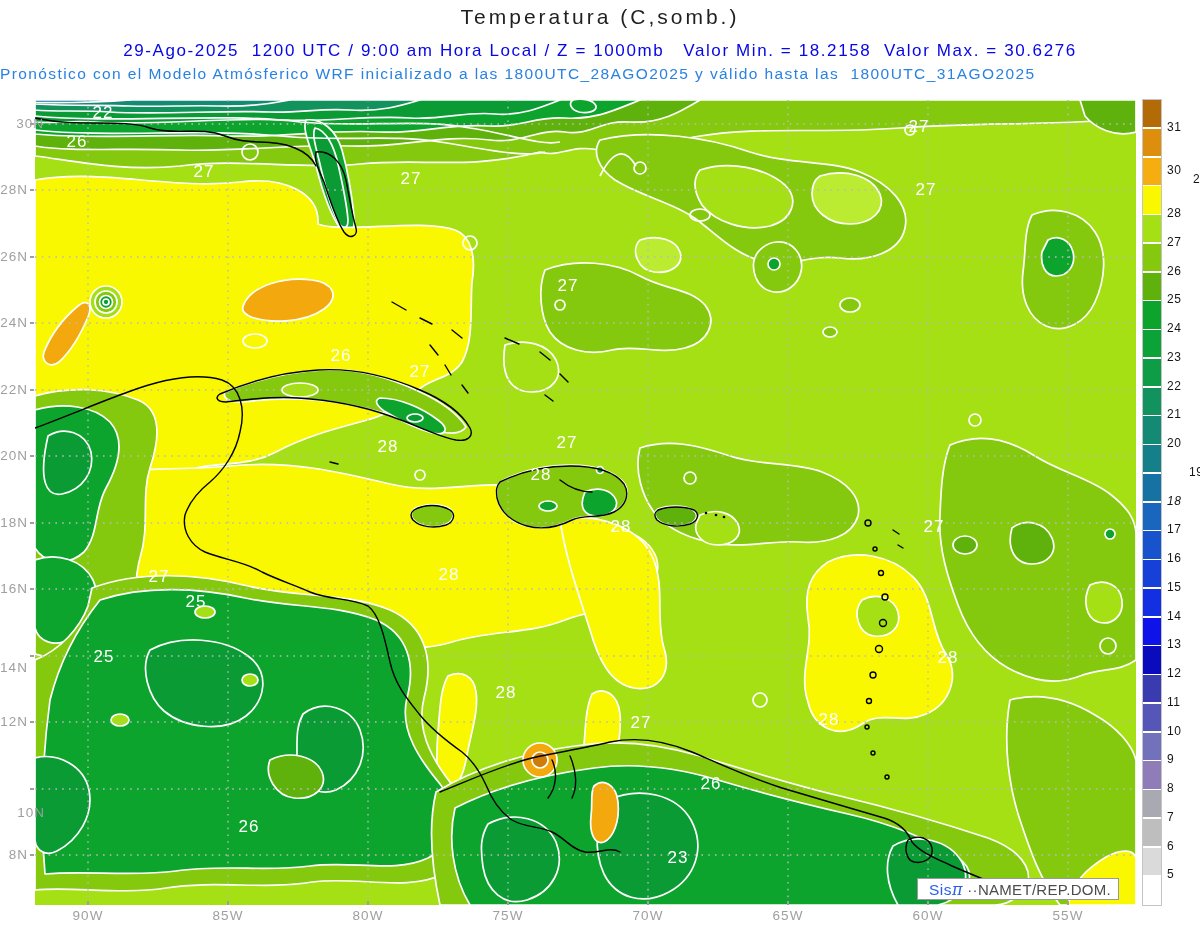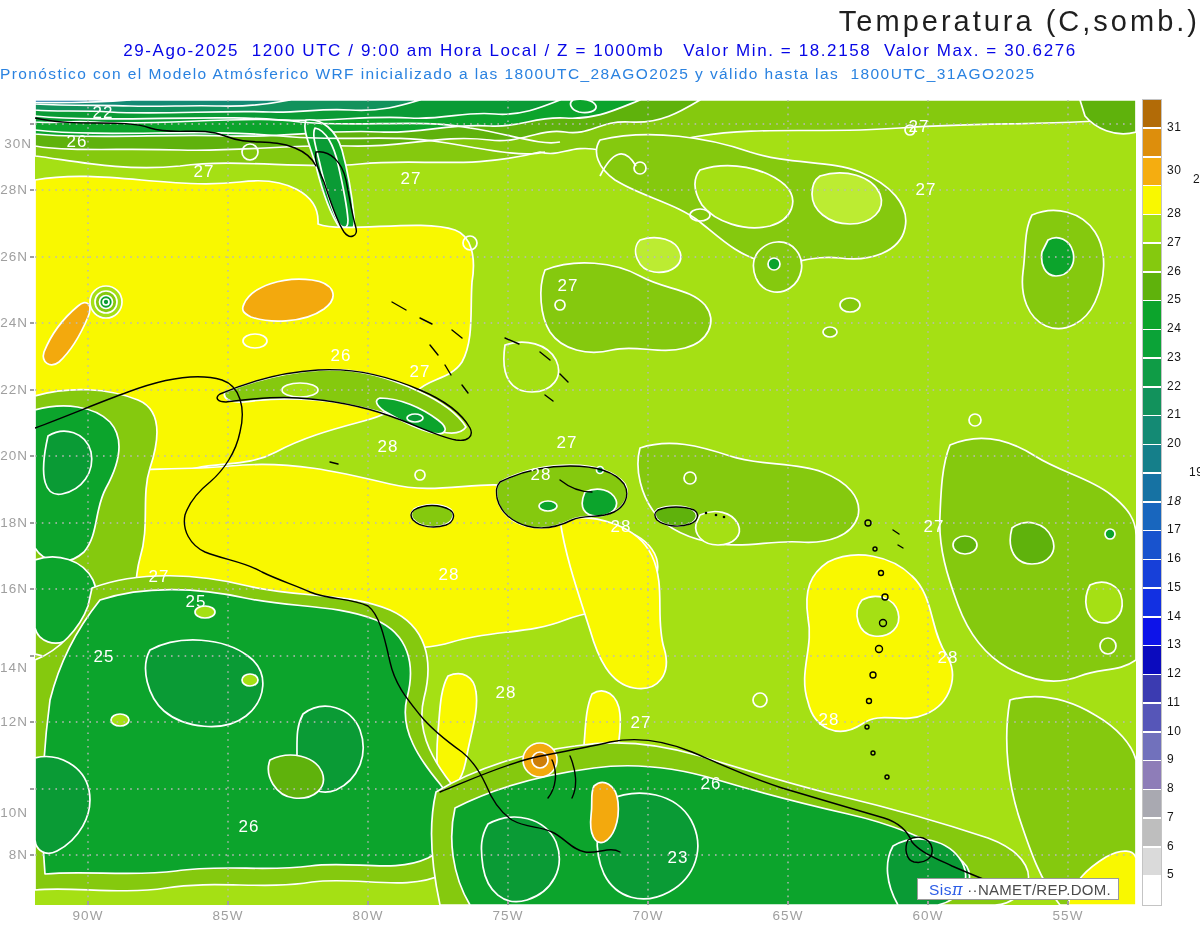--- a/index.html
+++ b/index.html
@@ -1,22 +1,22 @@
 <!DOCTYPE html>
 <html style="--title_color: #1f1f1f; --line1_color: #0606e6; --line2_color: #2a82e0; --axis_label: #9f9f9f; --grid: #b9b9b9; --coast: #000000; --yellow: #F9F800; --orange: #F3A90D; --orange_dark: #CE7E08; --chartreuse: #A5E014; --chartreuse_bright: #BCEC32; --olive_light: #85C90E; --olive_dark: #5FB20C; --green: #0CA42C; --green_deep: #0A9B35; --green_teal: #12925C; --teal: #148A74; --teal_blue: #1672A3; --logo_color: #2b5ce6; --agency_color: #4c4c4c;"><head>
 <meta charset="utf-8">
 <style>
   html,body{margin:0;padding:0;}
   body{
     width:1200px;height:927px;position:relative;overflow:hidden;
     background:#ffffff;font-family:"Liberation Sans",sans-serif;
   }
   .page-title{
-    position:absolute;top:5px;left:0;width:1200px;text-align:right;
-    font-size:29px;letter-spacing:3px;color:var(--title_color);
+    position:absolute;top:5px;left:0;width:1200px;text-align:center;
+    font-size:21px;letter-spacing:3px;color:var(--title_color);
     font-family:"Liberation Sans",sans-serif;font-weight:400;
   }
   .sub1{
     position:absolute;top:41px;left:0;width:1200px;text-align:center;
     font-size:17px;letter-spacing:1.6px;color:var(--line1_color);white-space:pre;
   }
   .sub2{
     position:absolute;top:65px;left:0;width:1200px;text-align:left;
     font-size:15.5px;letter-spacing:1.4px;color:var(--line2_color);white-space:pre;
   }
@@ -253,41 +253,41 @@
         <text x="506" y="694" class="clabel" text-anchor="middle" dominant-baseline="middle">28</text>
         <text x="641" y="724" class="clabel" text-anchor="middle" dominant-baseline="middle">27</text>
         <text x="711" y="785" class="clabel" text-anchor="middle" dominant-baseline="middle">26</text>
         <text x="678" y="859" class="clabel" text-anchor="middle" dominant-baseline="middle">23</text>
         <text x="249" y="828" class="clabel" text-anchor="middle" dominant-baseline="middle">26</text>
       </g>
 </svg>
 </div>
 
 <div id="axes">
-    <div class="axis-label lat-label" style="left: 4px; top: 116px; margin-top: 20px;">30N</div>
+    <div class="axis-label lat-label" style="left: 16px; top: 116px;">30N</div>
     <div class="tickdash" style="left: 30px; top: 123px; width: 4px; height: 2px;"></div>
     <div class="axis-label lat-label" style="left: 0px; top: 182px;">28N</div>
     <div class="tickdash" style="left: 30px; top: 189px; width: 4px; height: 2px;"></div>
     <div class="axis-label lat-label" style="left: 0px; top: 249px;">26N</div>
     <div class="tickdash" style="left: 30px; top: 256px; width: 4px; height: 2px;"></div>
     <div class="axis-label lat-label" style="left: 0px; top: 315px;">24N</div>
     <div class="tickdash" style="left: 30px; top: 322px; width: 4px; height: 2px;"></div>
     <div class="axis-label lat-label" style="left: 0px; top: 382px;">22N</div>
     <div class="tickdash" style="left: 30px; top: 389px; width: 4px; height: 2px;"></div>
     <div class="axis-label lat-label" style="left: 0px; top: 448px;">20N</div>
     <div class="tickdash" style="left: 30px; top: 455px; width: 4px; height: 2px;"></div>
     <div class="axis-label lat-label" style="left: 0px; top: 515px;">18N</div>
     <div class="tickdash" style="left: 30px; top: 522px; width: 4px; height: 2px;"></div>
     <div class="axis-label lat-label" style="left: 0px; top: 581px;">16N</div>
     <div class="tickdash" style="left: 30px; top: 588px; width: 4px; height: 2px;"></div>
     <div class="axis-label lat-label" style="left: 0px; top: 660px; text-align: center;">14N</div>
     <div class="tickdash" style="left: 30px; top: 655px; width: 4px; height: 2px;"></div>
     <div class="axis-label lat-label" style="left: 0px; top: 714px;">12N</div>
     <div class="tickdash" style="left: 30px; top: 721px; width: 4px; height: 2px;"></div>
-    <div class="axis-label lat-label" style="left: 0px; top: 781px; margin-top: 24px;">10N</div>
+    <div class="axis-label lat-label" style="left: 17px; top: 781px; margin-top: 24px;">10N</div>
     <div class="tickdash" style="left: 30px; top: 788px; width: 4px; height: 2px;"></div>
     <div class="axis-label lat-label" style="left: 0px; top: 847px;">8N</div>
     <div class="tickdash" style="left: 30px; top: 854px; width: 4px; height: 2px;"></div>
     <div class="axis-label lon-label" style="left: 68px; top: 908px;">90W</div>
     <div class="tickdash" style="left: 87px; top: 901px; width: 2px; height: 4px;"></div>
     <div class="axis-label lon-label" style="left: 208px; top: 908px;">85W</div>
     <div class="tickdash" style="left: 227px; top: 901px; width: 2px; height: 4px;"></div>
     <div class="axis-label lon-label" style="left: 348px; top: 908px;">80W</div>
     <div class="tickdash" style="left: 367px; top: 901px; width: 2px; height: 4px;"></div>
     <div class="axis-label lon-label" style="left: 488px; top: 908px;">75W</div>

